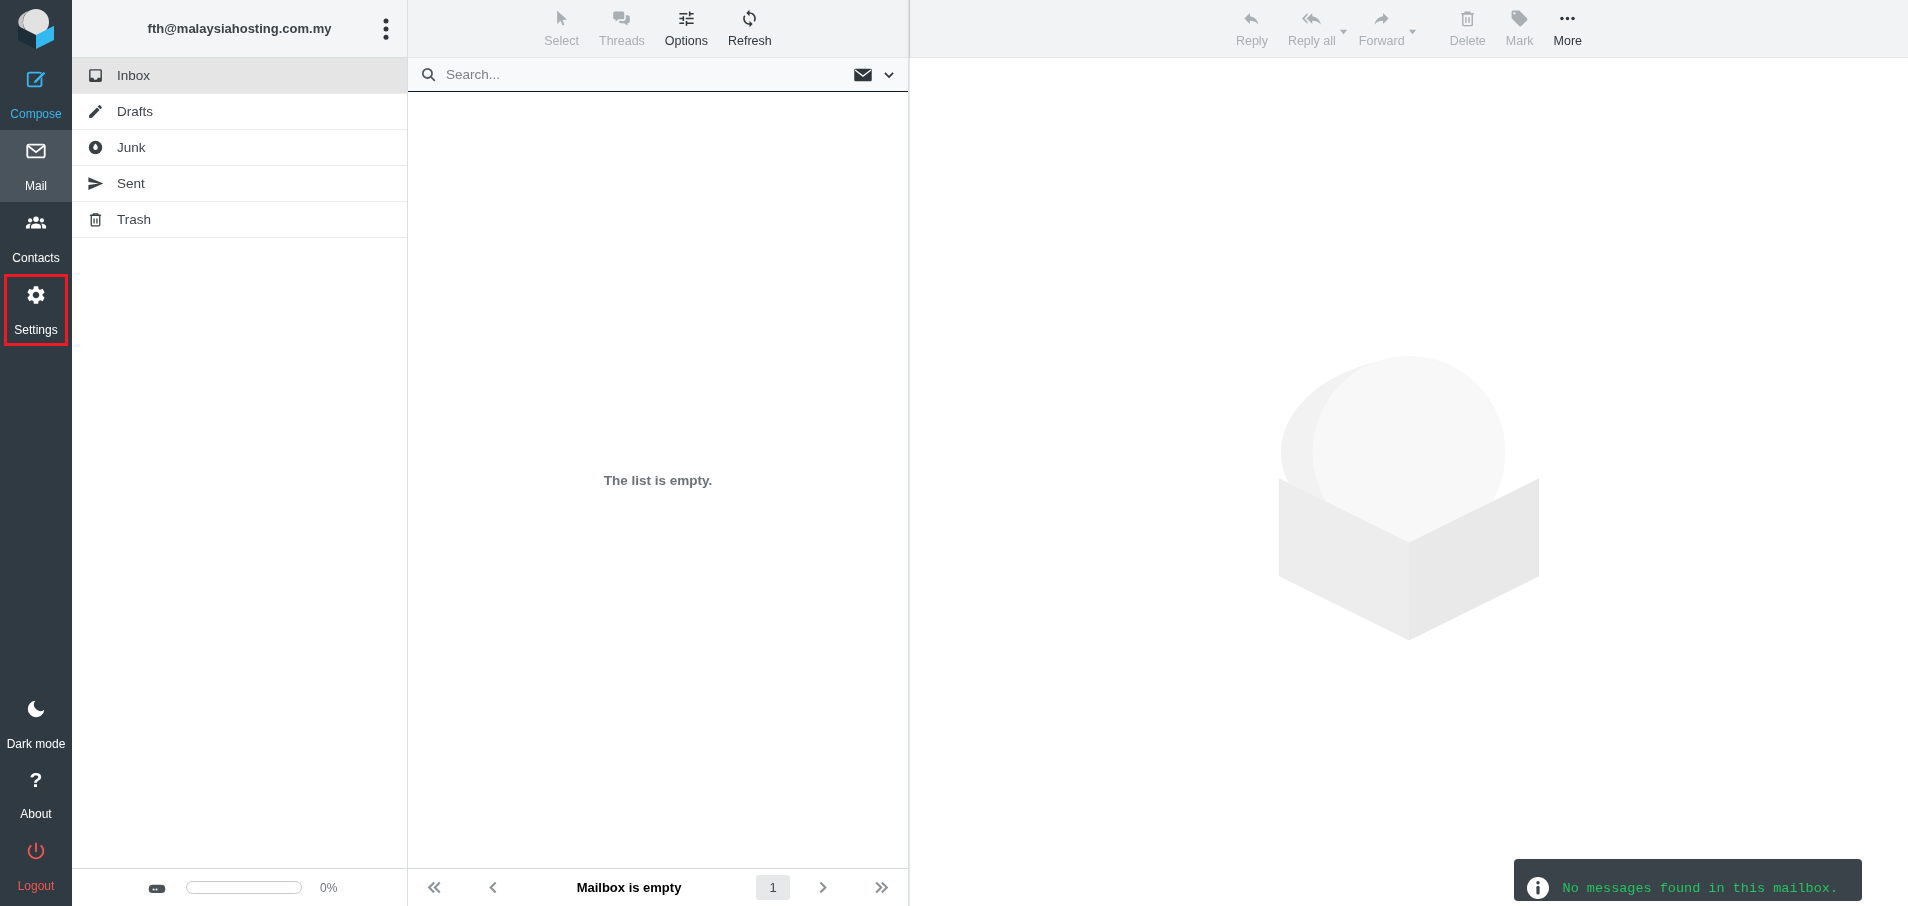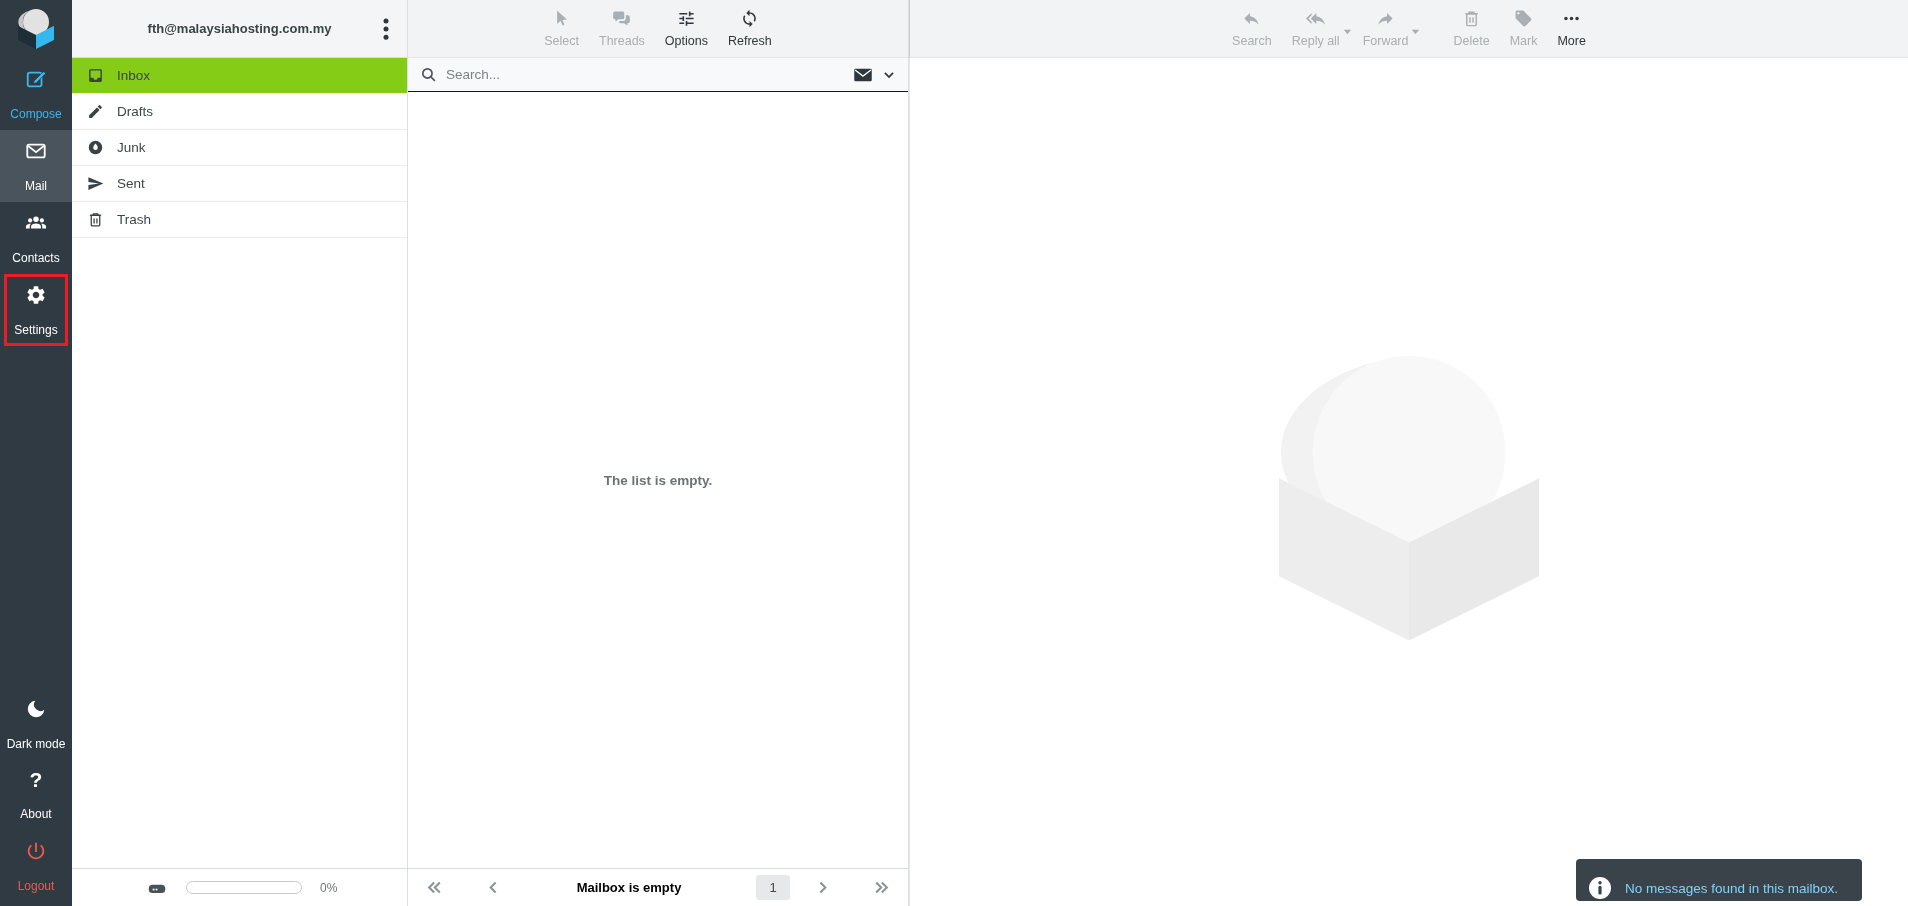--- a/index.html
+++ b/index.html
@@ -26,21 +26,21 @@
              display:flex; flex-direction:column; }
   .folders-header { height:58px; background:#f4f5f6; border-bottom:1px solid #d9dcdd;
                     display:flex; align-items:center; justify-content:center; position:relative; flex-shrink:0;}
   .account-name { font-size:13px; font-weight:bold; color:#3c4347; }
   .kebab-btn { position:absolute; right:6px; top:14px; width:30px; height:30px; border:none;
                background:transparent; cursor:pointer; color:#30373c; }
   .folder-list { flex:1; list-style:none; }
   .folder-row { height:36px; display:flex; align-items:center; gap:13px; padding:0 15px;
                 border-bottom:1px solid #ececed; font-size:13.5px; color:#3e454a; cursor:pointer; }
   .folder-row svg { width:17px; height:17px; color:#3a4247; flex-shrink:0; }
-  .folder-row.selected { background:#84cc16; }
+  .folder-row.selected { background:#e5e5e5; }
   .folders-footer { height:38px; border-top:1px solid #d9dcdd; display:flex; align-items:center;
                     gap:18px; padding-left:74px; flex-shrink:0; }
   .disk-icon svg { width:22px; height:22px; color:#4a5258; display:block; }
   .quota-bar { width:116px; height:13px; border:1px solid #c7cacc; border-radius:7px; background:#fff; }
   .quota-text { font-size:12px; color:#6e7479; }
 
   
   .toolbar { height:58px; background:#f2f3f4; border-bottom:1px solid #e3e5e6;
              display:flex; align-items:center; justify-content:center; flex-shrink:0; }
   .tb-btn { display:flex; flex-direction:column; align-items:center; gap:6px; padding:0 10px;
@@ -75,22 +75,22 @@
   .page-box { width:34px; height:25px; background:#e6e8e9; border-radius:3px; display:flex;
               align-items:center; justify-content:center; font-size:13px; color:#42484d; margin-right:24px; }
   .pg-next { margin-right:42px; }
 
   
   .content { flex:1; display:flex; flex-direction:column; background:#fff; }
   .content .toolbar { border-left:1px solid #c9cccd; }
   .canvas { flex:1; position:relative; border-left:1px solid #e6e8e9; }
   .watermark { position:absolute; left:50%; top:270px; transform:translateX(-50%); }
   .toast { position:absolute; right:46px; bottom:5px; height:42px; background:#3b434a;
-           border-radius:4px; color:#7dd3fc; display:flex; align-items:center; gap:13px;
-           padding:16px 24px 0 12px; font-size:13.5px; }
+           border-radius:4px; color:#22c55e; display:flex; align-items:center; gap:13px;
+           padding:16px 24px 0 12px; font-size:13.5px;font-family:Liberation Mono, monospace; }
   .toast-icon { width:24px; height:24px; flex-shrink:0; }
 </style>
 </head>
 <body>
 
 <div class="app">
 
   <aside class="taskmenu">
     <div class="tm-logo">
       <svg width="46" height="42" viewBox="0 0 46 42">
@@ -301,21 +301,21 @@
       </button>
     </div>
   </section>
 
   <section class="content">
     <div class="toolbar">
       <button class="tb-btn disabled">
         <svg viewBox="0 0 24 24" fill="currentColor">
           <path d="M10 9V5l-7 7 7 7v-4.1c5 0 8.5 1.6 11 5.1-1-5-4-10-11-11z"></path>
         </svg>
-        <span>Search</span>
+        <span>Reply</span>
       </button>
       <button class="tb-btn disabled">
         <svg viewBox="0 0 24 24" fill="currentColor">
           <path d="M7 8V5l-7 7 7 7v-3l-4-4 4-4zm6 1V5l-7 7 7 7v-4.1c5 0 8.5 1.6 11 5.1-1-5-4-10-11-11z"></path>
         </svg>
         <span>Reply all</span>
       </button>
       <button class="tb-caret">
         <svg viewBox="0 0 24 24" fill="currentColor">
           <path d="M4 8h16L12 18z"></path>

